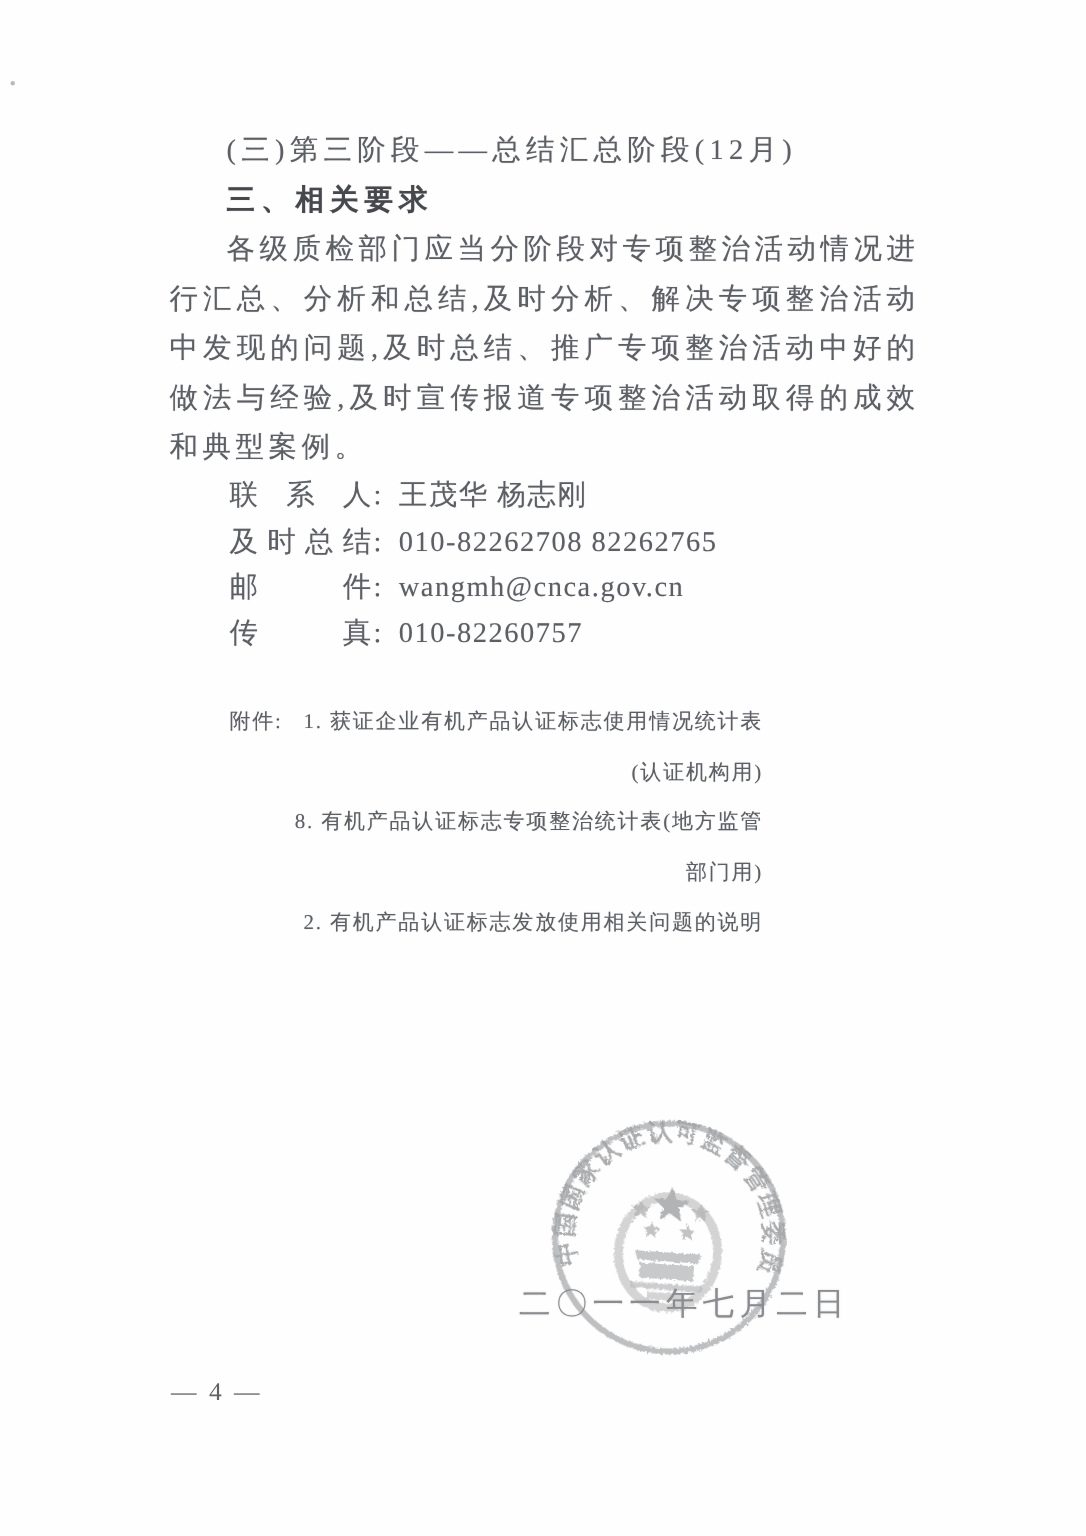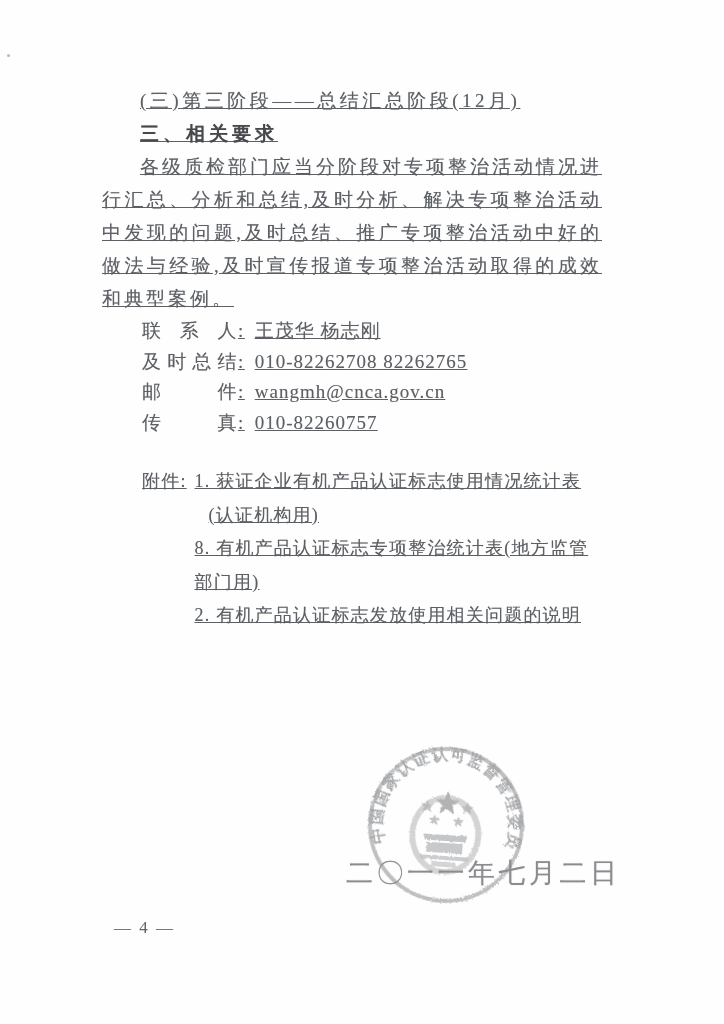--- a/index.html
+++ b/index.html
@@ -2,43 +2,43 @@
 <html><head>
 <meta charset="utf-8">
 <style>
   html,body{margin:0;padding:0;background:#ffffff;}
   .page{
     position:relative;width:724px;height:1024px;background:#fefefe;
     font-family:"Liberation Serif","DejaVu Serif",serif;
     color:#5c5f63;overflow:hidden;
   }
   .content{
-    position:absolute;left:102px;top:84px;width:500px;
-    font-size:19px;line-height:33px;letter-spacing:3px;text-align:justify;text-decoration:underline;
+    position:absolute;left:113px;top:84px;width:500px;
+    font-size:19px;line-height:33px;letter-spacing:3px;text-align:justify;
   }
   .para{margin:0;text-indent:2em;text-shadow:0 0 0.7px rgba(100,103,108,0.45);}
   .phase-heading{letter-spacing:3.5px;}
   .section-heading{
     font-family:"Liberation Sans","DejaVu Sans",sans-serif;
     font-weight:700;color:#46484c;letter-spacing:4px;text-align:left;
   }
   .contacts{margin:1px 0 0 40px;line-height:30.5px;letter-spacing:1.5px;text-align:left;}
   .contact-row{white-space:nowrap;text-shadow:0 0 0.7px rgba(100,103,108,0.4);}
   .contact-label{display:inline-block;width:96px;text-align:justify;text-align-last:justify;}
   .contact-sep{margin-right:10px;}
   .contact-value{letter-spacing:1px;}
-  .attachments{display:flex;margin:27px 0 0 40px;font-size:18px;line-height:33.5px;letter-spacing:1.2px;text-align:left;}
+  .attachments{display:flex;margin:27px 0 0 40px;font-size:14px;line-height:33.5px;letter-spacing:1.2px;text-align:right;}
   .att-label{flex:none;text-shadow:0 0 0.7px rgba(100,103,108,0.4);}
   .att-items{margin-left:8px;}
   .att-line{white-space:nowrap;text-shadow:0 0 0.7px rgba(100,103,108,0.4);}
   .indent-sm{padding-left:14px;}
   .seal{position:absolute;left:364px;top:743px;width:164px;height:164px;opacity:0.82;}
   .doc-date{
     position:absolute;left:346px;top:855px;
-    font-size:27px;letter-spacing:3.5px;color:#8a8c90;white-space:nowrap;
+    font-size:21px;letter-spacing:3.5px;color:#8a8c90;white-space:nowrap;
     text-shadow:0 0 1px rgba(138,140,144,0.5);
   }
   .page-number{
     position:absolute;left:114px;top:918px;
     font-size:17px;letter-spacing:2px;color:#606366;white-space:nowrap;
   }
   .speck{position:absolute;left:7px;top:54px;width:3px;height:3px;background:#b9babc;border-radius:50%;}
 </style>
 </head>
 <body>

